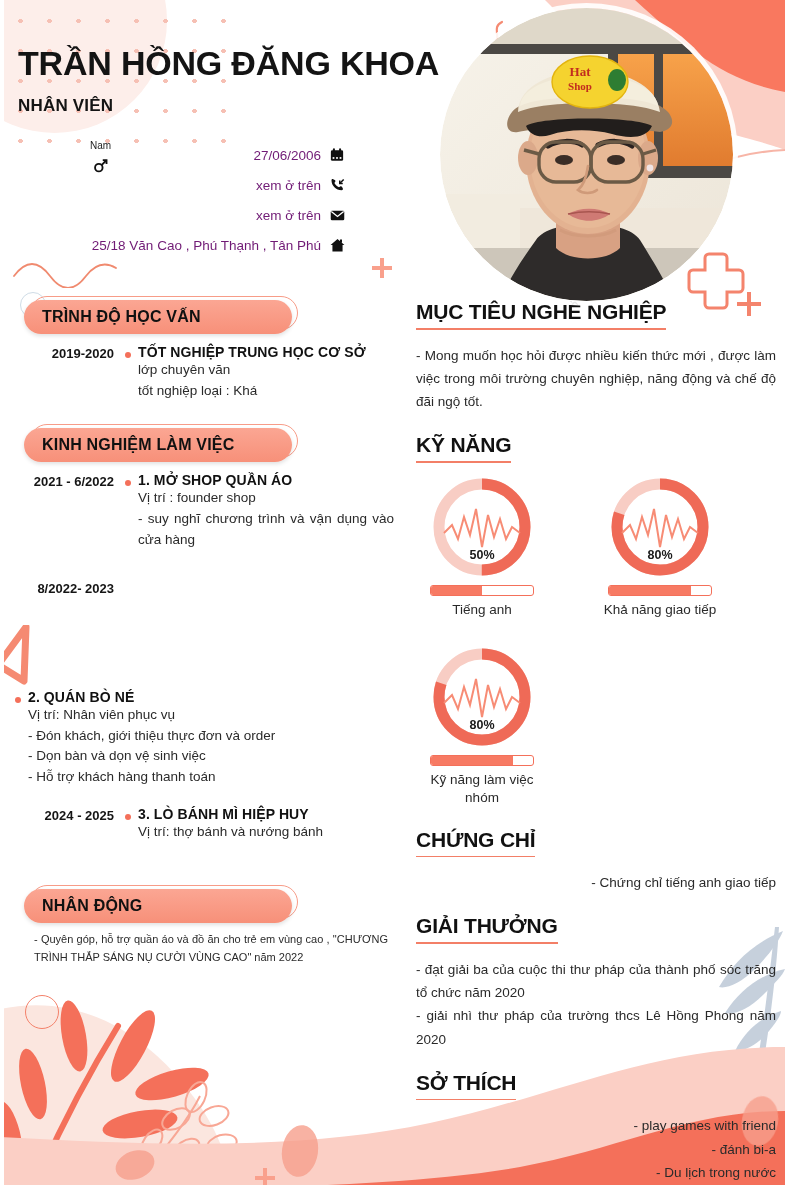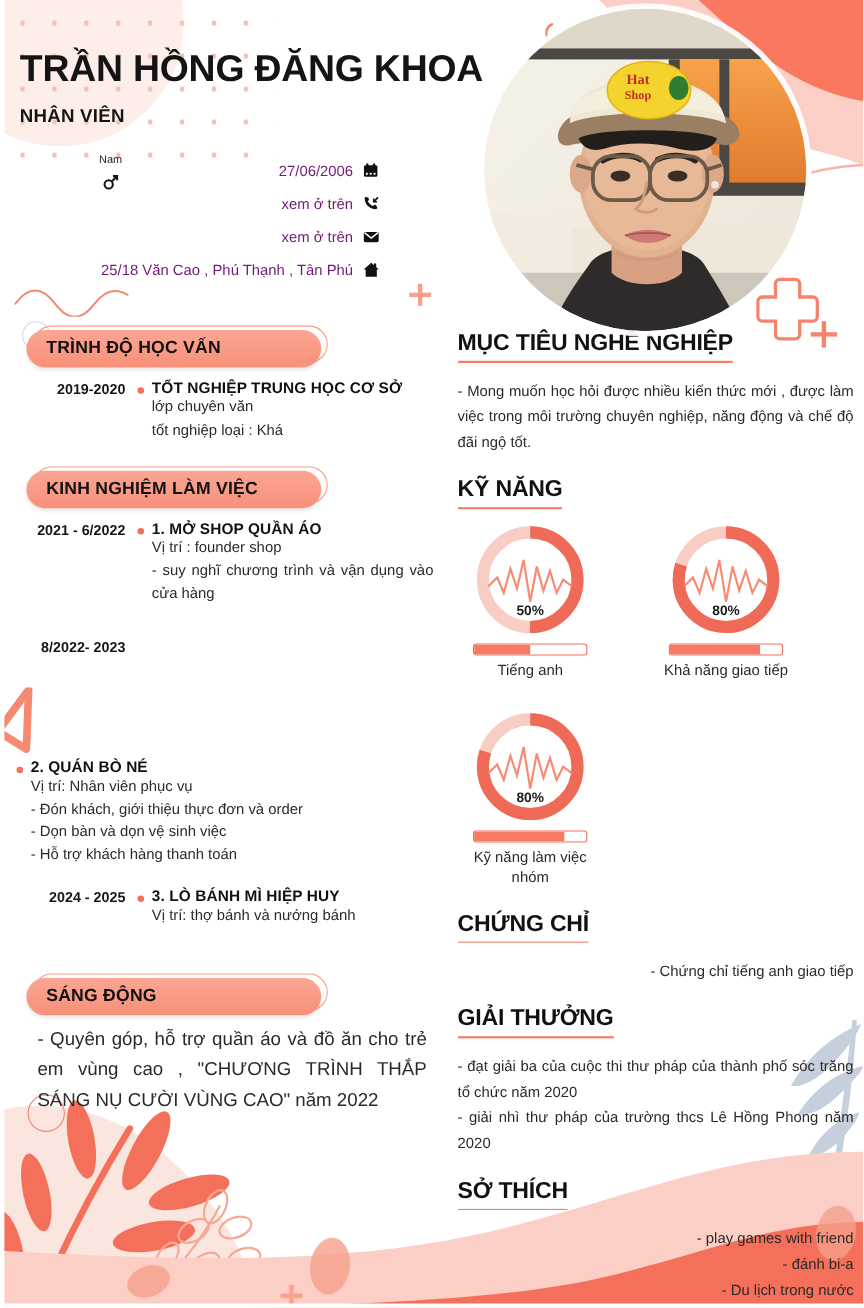--- a/index.html
+++ b/index.html
@@ -119,21 +119,21 @@
     font-size:13px; font-weight:700; color:#151515; padding-top:2px;
   }
   .entry .body { flex:1; position:relative; padding-left:14px; }
   .entry .bullet {
     position:absolute; left:1px; top:8px; width:6px; height:6px;
     border-radius:50%; background:#f4705a;
   }
   .entry .etitle { font-size:14px; font-weight:700; color:#111; letter-spacing:.1px; }
   .entry .eline { font-size:13.5px; color:#2a2a2a; line-height:1.55; text-align:justify; }
 
-  .plain-block { margin:6px 22px 0 34px; font-size:17px; line-height:1.6;
+  .plain-block { margin:6px 22px 0 34px; font-size:11px; line-height:1.6;
     color:#2a2a2a; text-align:justify; }
 
   
   .rhead { margin:0 0 4px 0; display:inline-block; }
   .rhead .txt { font-size:21px; font-weight:700; color:#111; letter-spacing:-0.2px; }
   .rhead .rule { height:1.6px; background:#f37f67; margin-top:4px; width:100%; }
   .rsection { margin-bottom:20px; }
   .rtext { font-size:13.5px; line-height:1.72; color:#2a2a2a; text-align:justify; }
   .rtext.left { text-align:right; }
 
@@ -444,21 +444,21 @@
             <span class="bullet"></span>
             <div class="etitle">3. LÒ BÁNH MÌ HIỆP HUY</div>
             <div class="eline">Vị trí: thợ bánh và nướng bánh</div>
           </div>
         </div>
       </div>
 
       <div style="margin-top:46px;">
         <div class="pill-wrap">
           <div class="pill-outline"></div>
-          <div class="pill">SÁNG ĐỘNG</div>
+          <div class="pill">NHÂN ĐỘNG</div>
         </div>
         <div class="plain-block">- Quyên góp, hỗ trợ quần áo và đồ ăn cho trẻ em vùng cao , "CHƯƠNG TRÌNH THẮP SÁNG NỤ CƯỜI VÙNG CAO" năm 2022</div>
       </div>
     </div>
 
     <div class="right-col">
 
       <div class="rsection">
         <div class="rhead">
           <div class="txt">MỤC TIÊU NGHỀ NGHIỆP</div>

